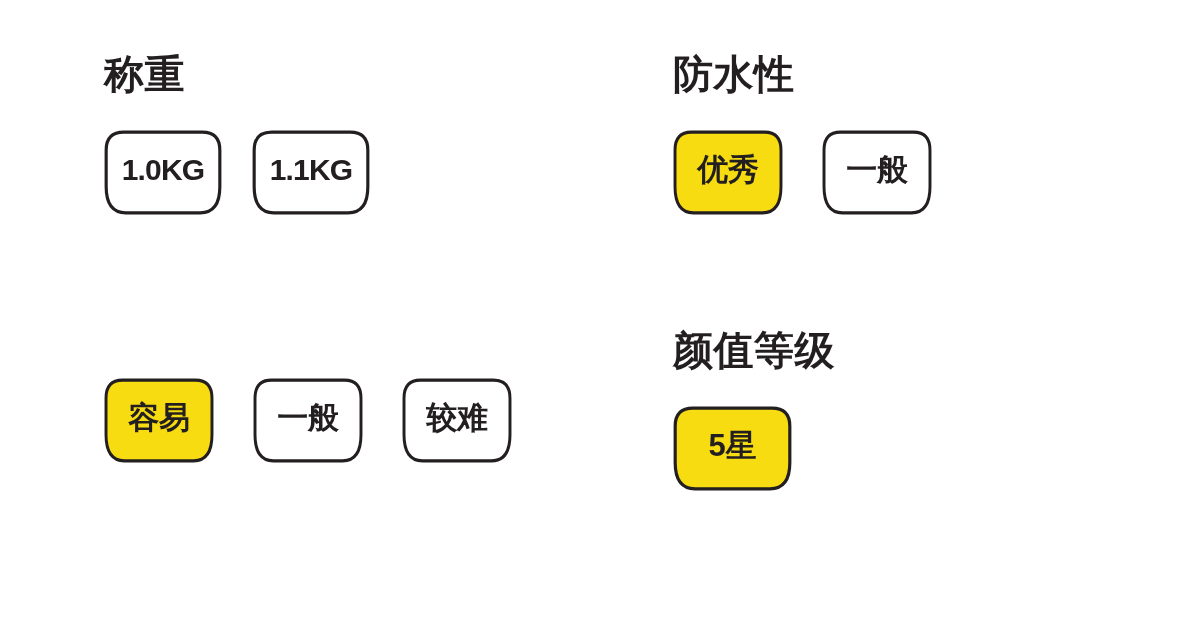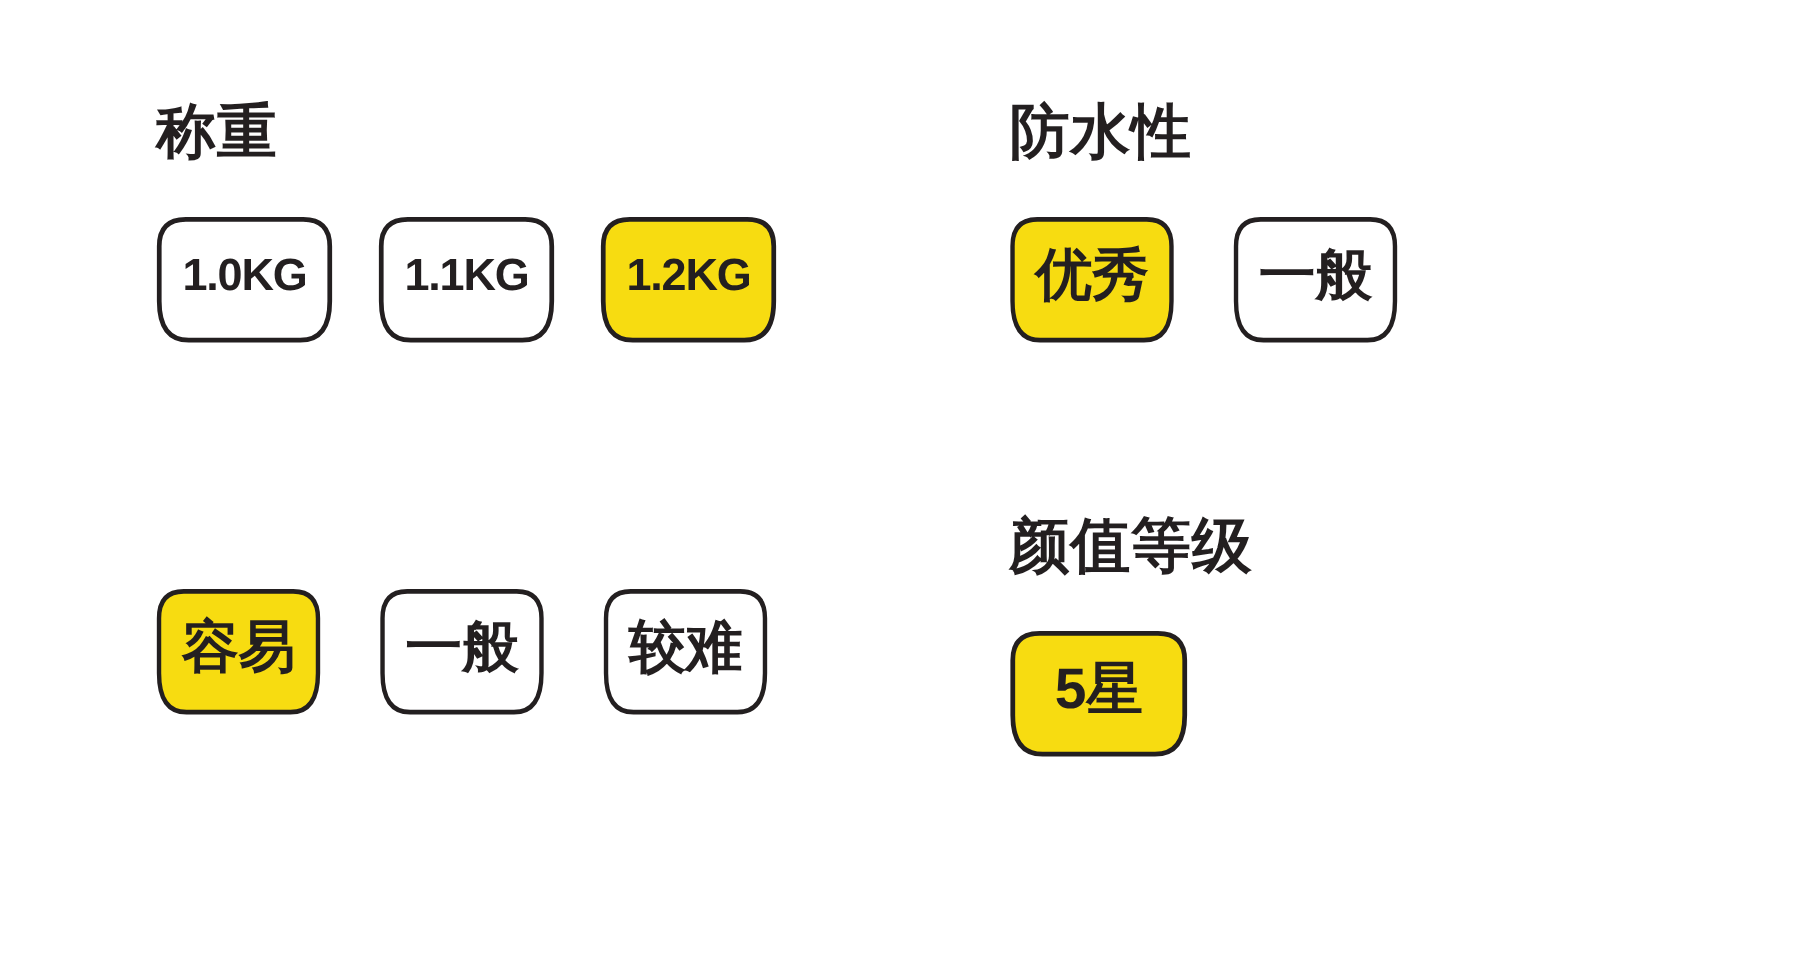--- a/index.html
+++ b/index.html
@@ -16,21 +16,21 @@
   }
 
   #board {
     position: absolute;
     left: 0; top: 0;
     width: 1200px;
     height: 637px;
     display: grid;
     grid-template-columns: 569px 569px;
     grid-template-rows: 276px 276px;
-    padding: 68px 0 0 104px;
+    padding: 54px 0 0 104px;
     box-sizing: border-box;
     column-gap: 0;
     row-gap: 0;
   }
 
   .group {
     position: relative;
   }
 
   .group-title {
@@ -87,21 +87,21 @@
     position: absolute;
     left: 0;
     top: 0;
     width: 100%;
     height: 100%;
     display: flex;
     align-items: center;
     justify-content: center;
     padding-bottom: 6px;
     box-sizing: border-box;
-    font-size: 38px;
+    font-size: 31px;
     font-weight: 700;
     color: #231F20;
     letter-spacing: -0.2px;
     white-space: nowrap;
     pointer-events: none;
     -webkit-font-smoothing: antialiased;
   }
 
   
   .option.latin .label {
@@ -131,26 +131,20 @@
           <svg class="shape" viewBox="0 0 120 85" preserveAspectRatio="none">
             <path d="M 20.2 2.2 L 99.8 2.2 Q 117.8 2.2 117.8 20.2 L 117.8 56.8 Q 117.8 82.8 97.8 82.8 L 22.2 82.8 Q 2.2 82.8 2.2 56.8 L 2.2 20.2 Q 2.2 2.2 20.2 2.2 Z"></path>
           </svg>
           <span class="label">1.0KG</span>
         </button>
         <button class="option latin" aria-pressed="false">
           <svg class="shape" viewBox="0 0 120 85" preserveAspectRatio="none">
             <path d="M 20.2 2.2 L 99.8 2.2 Q 117.8 2.2 117.8 20.2 L 117.8 56.8 Q 117.8 82.8 97.8 82.8 L 22.2 82.8 Q 2.2 82.8 2.2 56.8 L 2.2 20.2 Q 2.2 2.2 20.2 2.2 Z"></path>
           </svg>
           <span class="label">1.1KG</span>
-        </button>
-        <button class="option selected latin" aria-pressed="true">
-          <svg class="shape" viewBox="0 0 120 85" preserveAspectRatio="none">
-            <path d="M 20.2 2.2 L 99.8 2.2 Q 117.8 2.2 117.8 20.2 L 117.8 56.8 Q 117.8 82.8 97.8 82.8 L 22.2 82.8 Q 2.2 82.8 2.2 56.8 L 2.2 20.2 Q 2.2 2.2 20.2 2.2 Z"></path>
-          </svg>
-          <span class="label">1.2KG</span>
         </button>
       </div>
     </div>
     <div class="group" data-group="waterproof">
       <div class="group-title">防水性</div>
       <div class="options">
         <button class="option selected" aria-pressed="true">
           <svg class="shape" viewBox="0 0 120 85" preserveAspectRatio="none">
             <path d="M 20.2 2.2 L 99.8 2.2 Q 117.8 2.2 117.8 20.2 L 117.8 56.8 Q 117.8 82.8 97.8 82.8 L 22.2 82.8 Q 2.2 82.8 2.2 56.8 L 2.2 20.2 Q 2.2 2.2 20.2 2.2 Z"></path>
           </svg>

